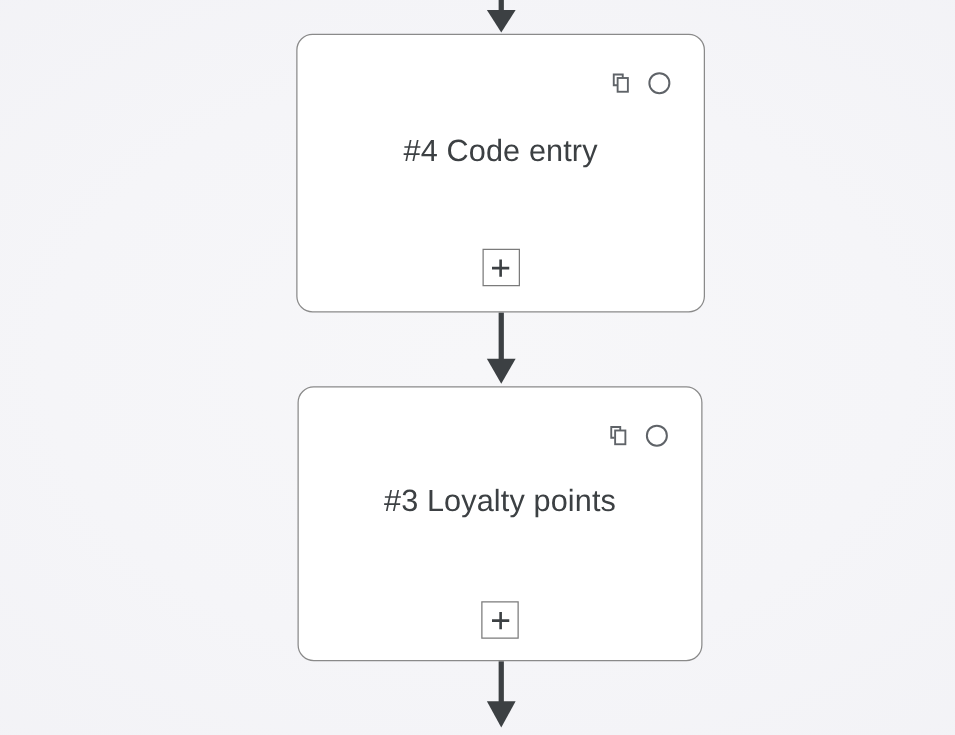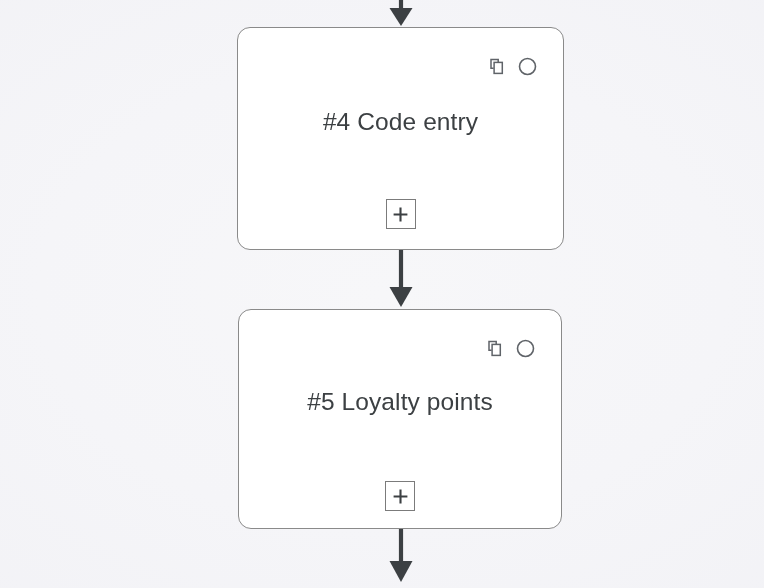--- a/index.html
+++ b/index.html
@@ -164,21 +164,21 @@
           <rect x="6.1" y="4.4" width="8.2" height="11" fill="none" stroke="#5f6368" stroke-width="1.5"></rect>
         </svg>
       </span>
       <span class="icon-btn">
         <svg width="19" height="19" viewBox="0 0 19 19" xmlns="http://www.w3.org/2000/svg">
           <circle cx="9.5" cy="9.5" r="8" fill="none" stroke="#5f6368" stroke-width="1.6"></circle>
         </svg>
       </span>
     </div>
 
-    <div class="node-title">#5 Loyalty points</div>
+    <div class="node-title">#3 Loyalty points</div>
 
     <div class="add-wrap">
       <div class="add-box">
         <svg width="19" height="19" viewBox="0 0 19 19" xmlns="http://www.w3.org/2000/svg">
           <path d="M9.5 2.6 V16.4 M2.6 9.5 H16.4" stroke="#3c4043" stroke-width="2.1" stroke-linecap="butt"></path>
         </svg>
       </div>
     </div>
 
   </div>

